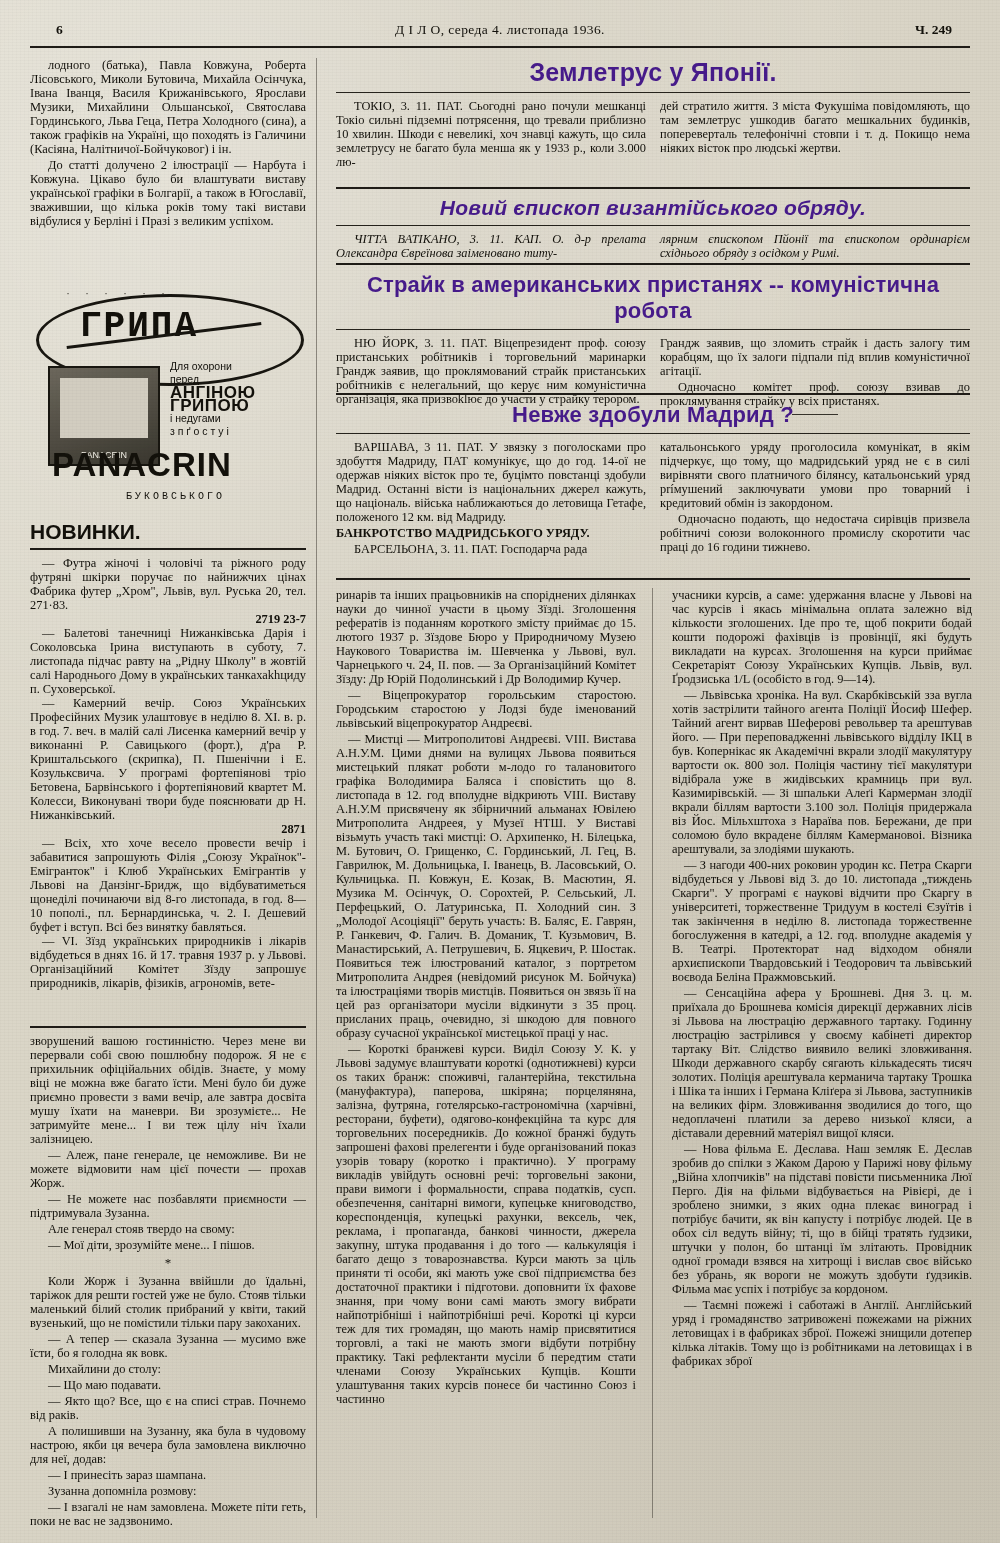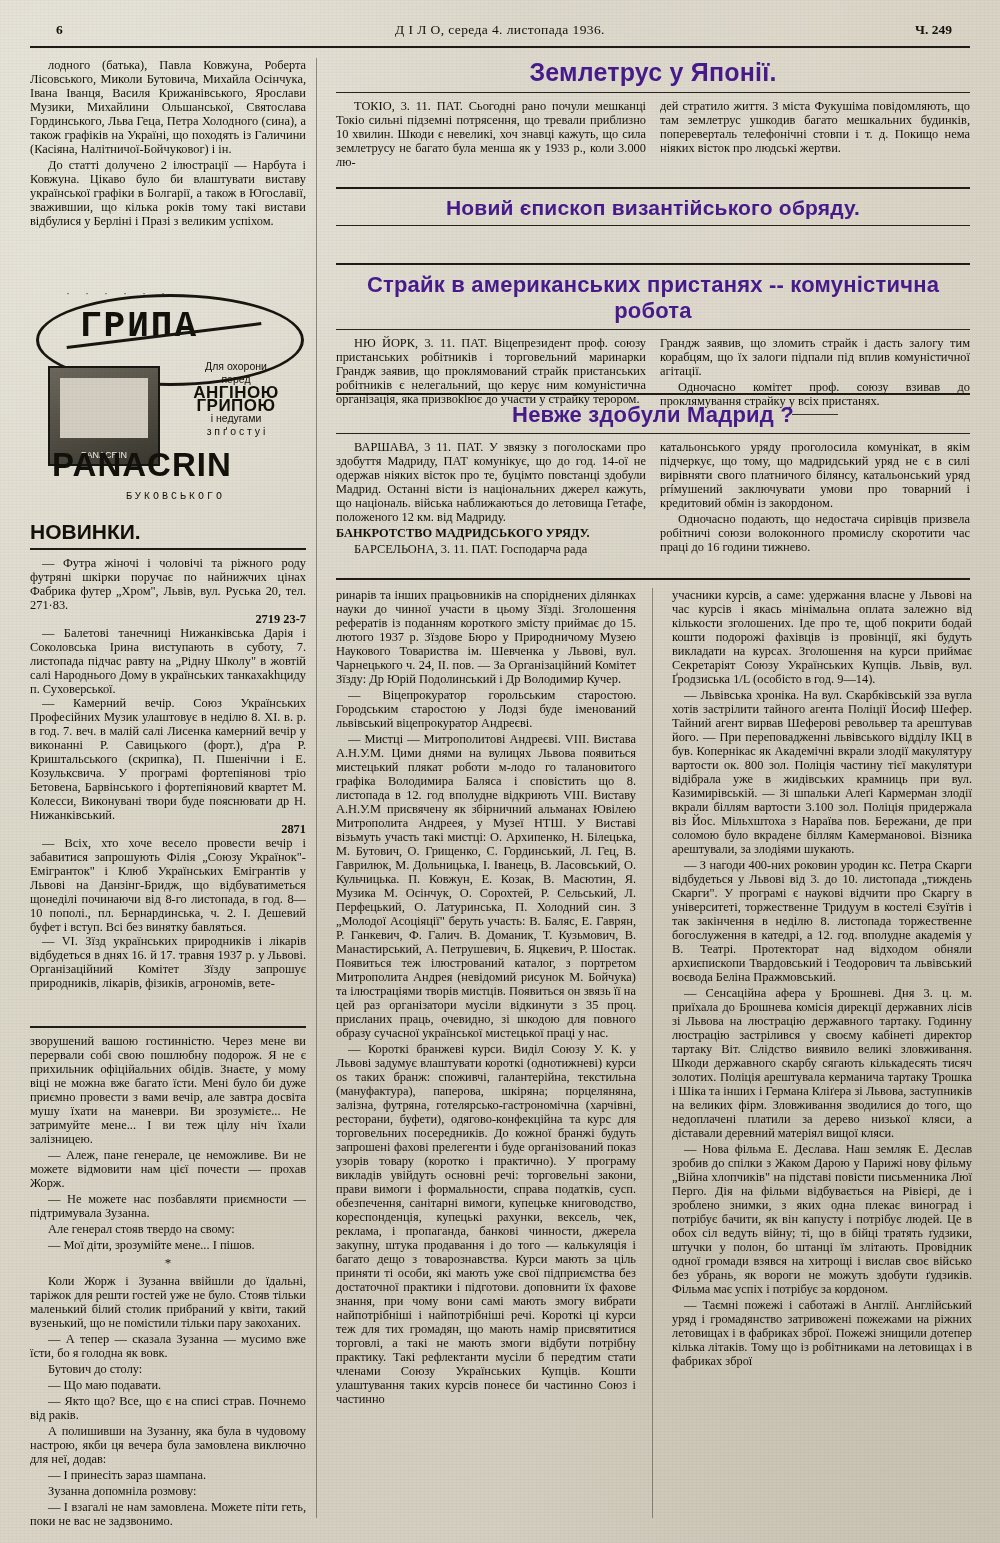--- a/index.html
+++ b/index.html
@@ -92,21 +92,21 @@
   }
   .ad-box-in{
     position:absolute;left:10px;top:10px;right:10px;bottom:26px;
     background:#cfcabc;
   }
   .ad-box-label{
     position:absolute;left:0;right:0;bottom:4px;text-align:center;
     color:#efece2;font-size:9px;font-family:"Liberation Sans",sans-serif;
   }
   .ad-right{
-    position:absolute;left:140px;top:72px;width:132px;text-align:center;
+    position:absolute;left:140px;top:72px;width:132px;
     font-family:"Liberation Sans", sans-serif;line-height:13px;
   }
   .ad-right .small{font-size:10.5px;}
   .ad-right .big{font-size:17px;font-weight:700;letter-spacing:.5px;}
   .ad-brand{
     position:absolute;left:22px;bottom:26px;
     font-family:"Liberation Sans", sans-serif;
     font-size:33px;font-weight:700;letter-spacing:1px;
   }
   .ad-sub{
@@ -186,21 +186,21 @@
   <div class="col" style="left:30px;top:1020px;width:276px;">
     <div class="feuilleton-rule"></div>
     <p class="noind">зворушений вашою гостинністю. Через мене ви перервали собі свою пошлюбну подорож. Я не є прихильник офіційальних обідів. Знаєте, у мому віці не можна вже багато їсти. Мені було би дуже приємно провести з вами вечір, але завтра досвіта мушу їхати на маневри. Ви зрозумієте... Не затримуйте мене... І ви теж цілу ніч їхали залізницею.</p>
     <p>— Алеж, пане генерале, це неможливе. Ви не можете відмовити нам цієї почести — прохав Жорж.</p>
     <p>— Не можете нас позбавляти приємности — підтримувала Зузанна.</p>
     <p>Але генерал стояв твердо на свому:</p>
     <p>— Мої діти, зрозумійте мене... І пішов.</p>
     <div class="star">*</div>
     <p>Коли Жорж і Зузанна ввійшли до їдальні, таріжок для решти гостей уже не було. Стояв тільки маленький білий столик прибраний у квіти, такий вузенький, що не помістили тільки пару закоханих.</p>
     <p>— А тепер — сказала Зузанна — мусимо вже їсти, бо я голодна як вовк.</p>
-    <p>Бутович до столу:</p>
+    <p>Михайлини до столу:</p>
     <p>— Що маю подавати.</p>
     <p>— Якто що? Все, що є на списі страв. Почнемо від раків.</p>
     <p>А полишивши на Зузанну, яка була в чудовому настрою, якби ця вечера була замовлена виключно для неї, додав:</p>
     <p>— І принесіть зараз шампана.</p>
     <p>Зузанна допомніла розмову:</p>
     <p>— І взагалі не нам замовлена. Можете піти геть, поки не вас не задзвонимо.</p>
     <div class="sig">Перекл. а, б.</div>
   </div>
 
   <div class="colsep" style="left:316px;top:58px;height:1460px;"></div>
@@ -211,24 +211,32 @@
     <div class="two">
       <div>
           <p>ТОКІО, 3. 11. ПАТ.  Сьогодні рано почули мешканці Токіо сильні підземні потрясення, що тревали приблизно 10 хвилин. Шкоди є невеликі, хоч знавці кажуть, що сила землетрусу не багато була менша як у 1933 р., коли 3.000 лю-</p>
         </div>
       <div>
           <p class="noind">дей стратило життя. З міста Фукушіма повідомляють, що там землетрус ушкодив багато мешкальних будинків, попереверталь телефонічні стовпи і т. д. Покищо нема ніяких вісток про людські жертви.</p>
         </div>
     </div>
   </div>
 
-  <div class="col" style="left:336px;top:182px;width:634px;">
+  <div class="col" style="left:336px;top:182px;width:634px;font-style:italic;">
     <div class="rule-med"></div>
     <h2 class="head h-bishop">Новий єпископ византійського обряду.</h2>
     <div class="rule-thin"></div>
+    <div class="two">
+      <div>
+          <p>ЧІТТА ВАТІКАНО, 3. 11. КАП. О. д-р прелата Олександра Євреїнова  заіменовано титу-</p>
+        </div>
+      <div>
+          <p class="noind">лярним єпископом Пйонії та єпископом ординарієм східнього обряду з осідком у Римі.</p>
+        </div>
+    </div>
   </div>
 
   <div class="col" style="left:336px;top:258px;width:634px;">
     <div class="rule-med"></div>
     <h2 class="head h-strike">Страйк в американських пристанях -- комуністична робота</h2>
     <div class="rule-thin"></div>
     <div class="two">
       <div>
           <p>НЮ ЙОРК, 3. 11. ПАТ. Віцепрезидент проф. союзу пристанських робітників і торговельний маринарки Грандж заявив, що проклямований страйк пристанських робітників є нелегальний, що керує ним комуністична організація, яка призвоklює  до участи у страйку терором.</p>
         </div>

